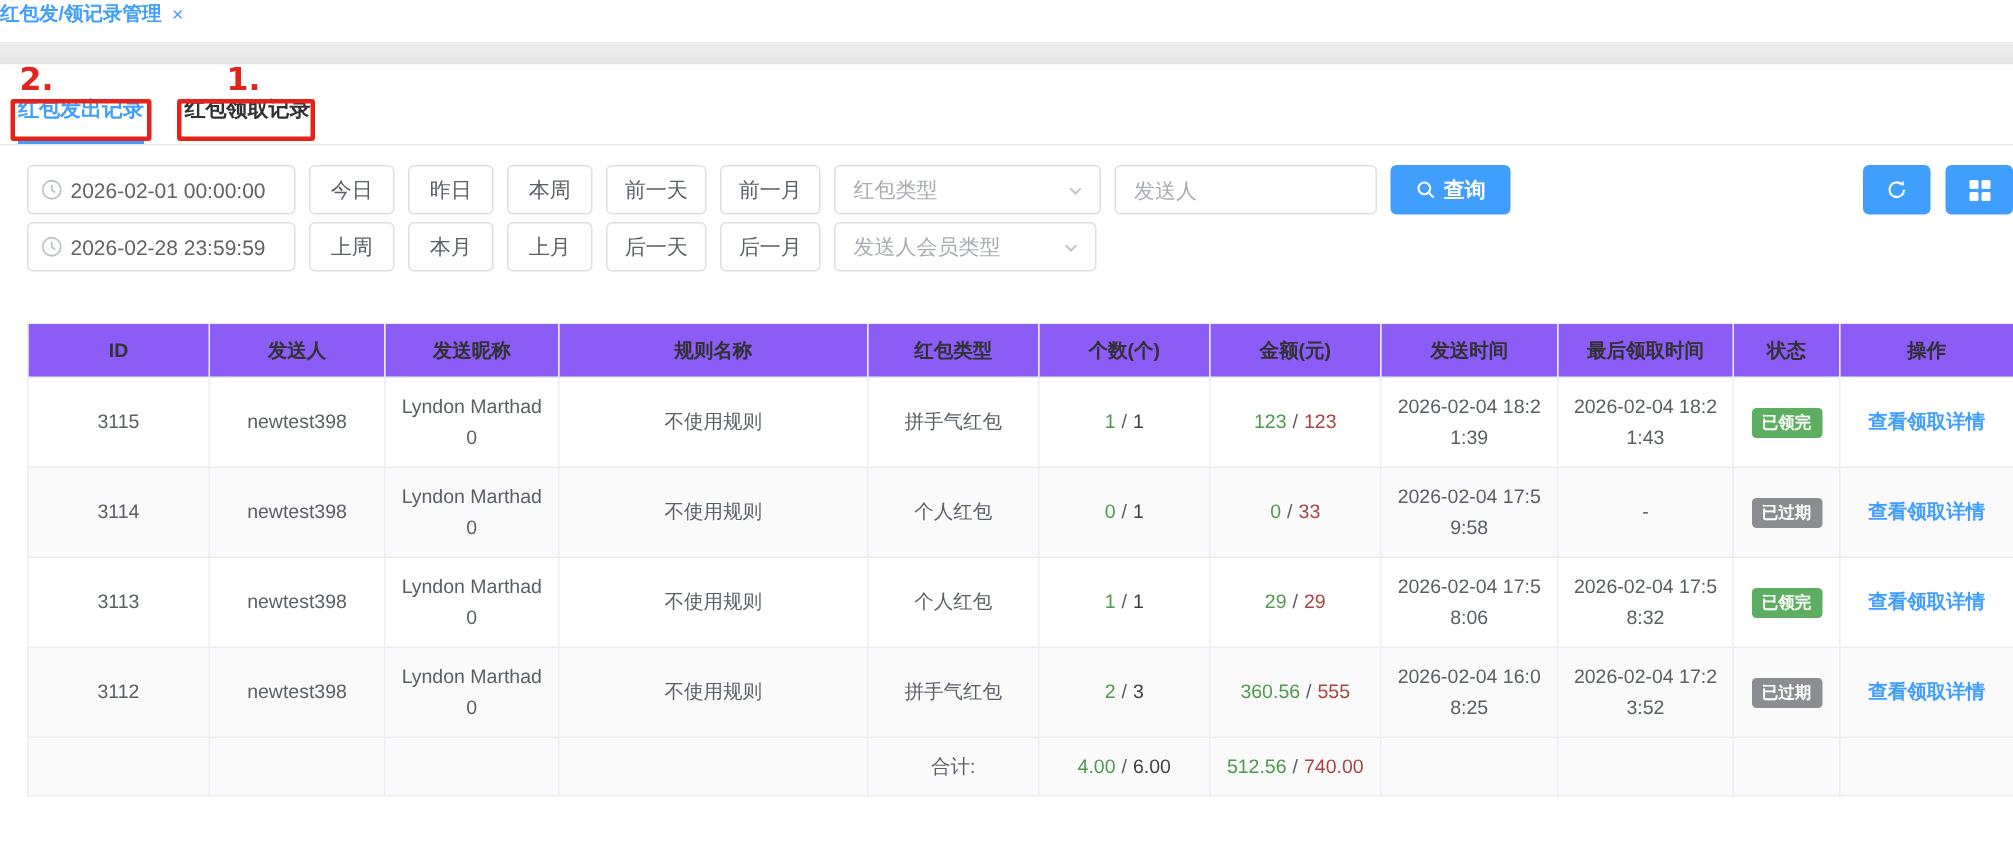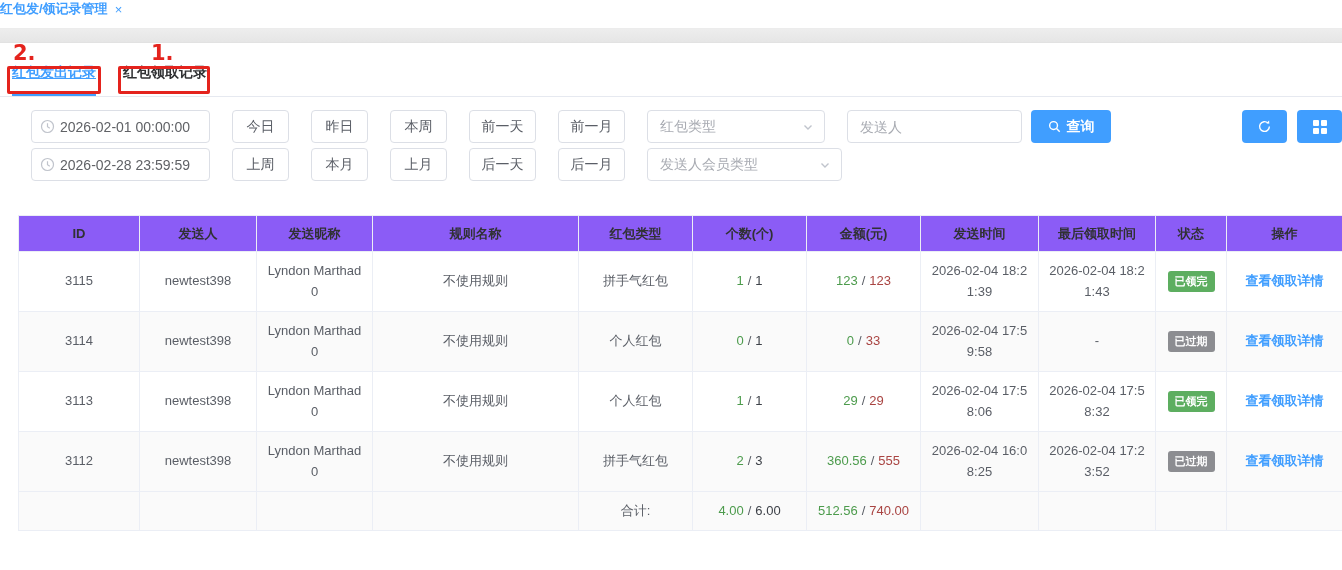--- a/index.html
+++ b/index.html
@@ -21,40 +21,40 @@
     font-family:"Liberation Sans","DejaVu Sans",sans-serif;color:var(--text);
   }
   
   .topbar{height:29px;border-bottom:1px solid #ececec;display:flex;align-items:flex-start;background:#fff;}
   .doc-tab{display:flex;align-items:center;gap:7px;font-size:13px;font-weight:bold;color:var(--accent);cursor:pointer;}
   .doc-tab .close{font-weight:normal;font-size:13px;color:var(--accent);}
   .gray-band{height:14px;background:linear-gradient(#ededed,#e6e6e6);border-bottom:1px solid #e2e2e2;}
   
   .tabs-area{position:relative;height:54px;border-bottom:1px solid #e6e9f0;background:#fff;}
   .tab{position:absolute;bottom:0;height:32px;font-size:14px;font-weight:bold;cursor:pointer;}
-  .tab-1{left:12px;color:var(--accent);border-bottom:3px solid var(--accent);text-decoration:underline;}
+  .tab-1{left:12px;color:var(--accent);border-bottom:3px solid var(--accent);}
   .tab-2{left:123px;color:var(--htext);}
   .ann-box{position:absolute;border:3px solid var(--ann-red);border-radius:2px;pointer-events:none;}
   .ann-box-1{left:7px;top:23px;width:94px;height:28px;}
   .ann-box-2{left:118px;top:23px;width:92px;height:28px;}
   .ann-num{position:absolute;top:-2px;color:var(--ann-red);font-size:21px;font-weight:bold;font-family:"DejaVu Sans",sans-serif;}
   .ann-num-2{left:13px;}
   .ann-num-1{left:151px;}
   
   .filters{position:relative;padding:13px 0 0 18px;}
   .frow{display:flex;gap:9px;margin-bottom:5px;}
-  .ctl{height:33px;border:1px solid var(--border);border-radius:4px;background:#fff;font-size:14px;margin-left:13px;}
+  .ctl{height:33px;border:1px solid var(--border);border-radius:4px;background:#fff;font-size:14px;}
   .date-input{width:179px;position:relative;}
   .date-input input{width:100%;height:100%;border:none;outline:none;background:transparent;padding:0 8px 0 28px;font-size:14px;color:#606266;font-family:inherit;}
   .clock{position:absolute;left:8px;top:8px;width:15px;height:15px;}
   .qbtn{display:flex;align-items:center;justify-content:center;color:#5a5e66;cursor:pointer;font-size:14px;}
   .qbtn.w1{width:57px;}
   .qbtn.w2{width:67px;}
   .sel{width:178px;display:flex;align-items:center;justify-content:space-between;padding:0 10px 0 12px;color:var(--placeholder);cursor:pointer;}
-  .sel.wide{width:195px;}
+  .sel.wide{width:175px;}
   .txt-input{width:175px;}
   .txt-input input{width:100%;height:100%;border:none;outline:none;background:transparent;padding:0 12px;font-size:14px;color:#606266;font-family:inherit;}
   .txt-input input::placeholder,.date-input input::placeholder{color:var(--placeholder);}
   .btn-primary{width:80px;height:33px;border:none;border-radius:4px;background:var(--accent);color:#fff;font-size:14px;font-weight:bold;display:flex;align-items:center;justify-content:center;gap:6px;cursor:pointer;font-family:inherit;}
   .top-right{position:absolute;top:13px;right:0;display:flex;gap:10px;}
   .icon-btn{width:45px;height:33px;border:none;border-radius:4px;background:var(--accent);display:flex;align-items:center;justify-content:center;cursor:pointer;}
   .grid-icon{display:grid;grid-template-columns:6px 6px;grid-template-rows:6px 6px;gap:2px;}
   .grid-icon i{background:#fff;border-radius:1px;}
   
   table{margin:34px 0 0 18px;width:1324px;border-collapse:collapse;table-layout:fixed;}

